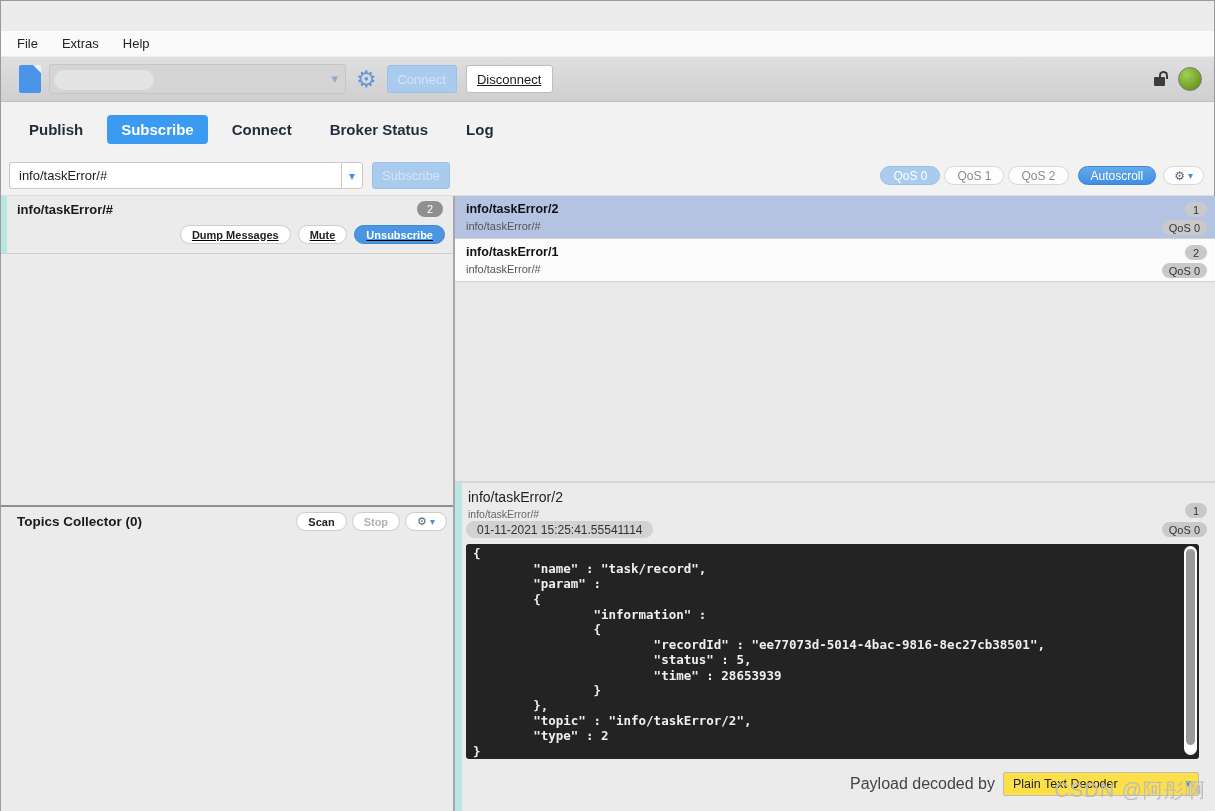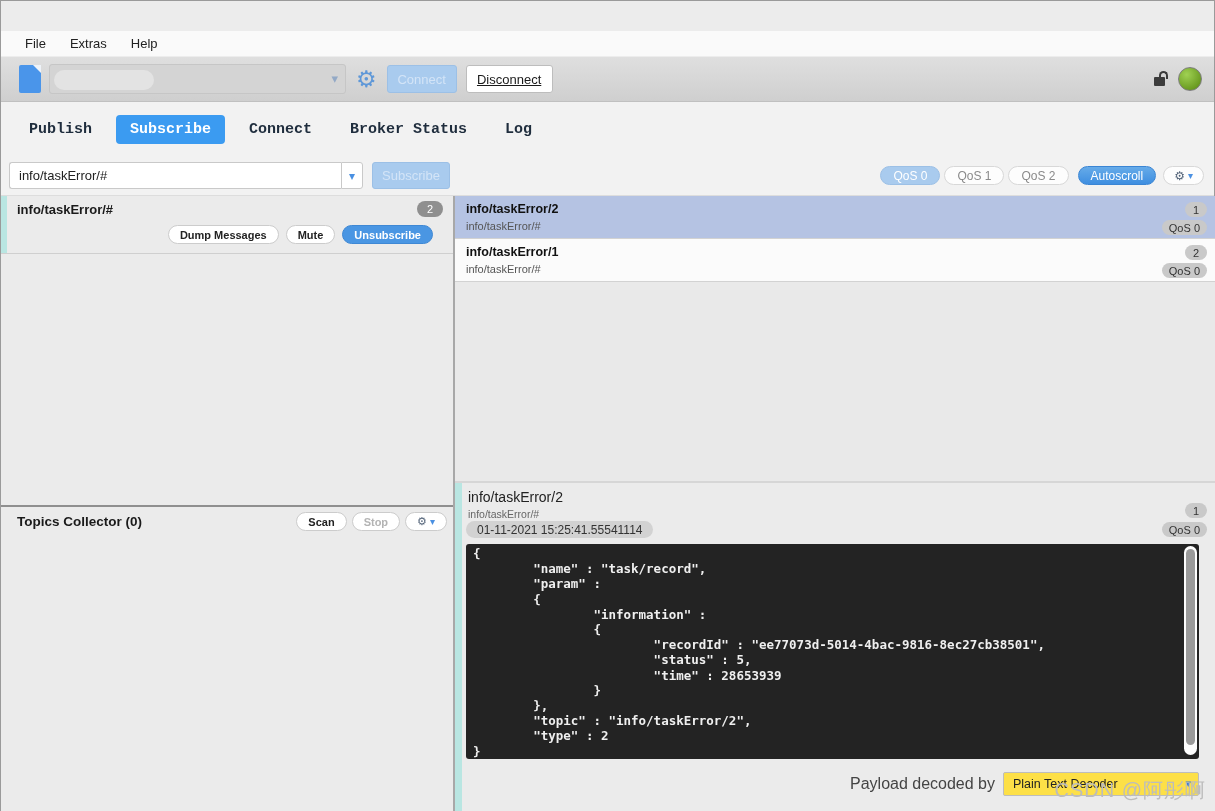--- a/index.html
+++ b/index.html
@@ -12,42 +12,42 @@
   .logo { width:18px; height:18px; border-radius:50%; margin-left:9px;
           background:radial-gradient(circle at 35% 35%, #9a6cc0, #5e3a86 70%); border:1px solid #4a2d6b;
           display:flex; align-items:center; justify-content:center; color:#e8d9f5; font-size:5px; font-weight:bold; }
   .title-text { margin-left:8px; font-size:13px; color:#111; }
   .win-controls { margin-left:auto; display:flex; height:100%; }
   .win-btn { width:46px; height:100%; display:flex; align-items:center; justify-content:center; font-size:13px; color:#222; cursor:default; }
 
   
   .menubar { position:absolute; left:0; top:30px; width:100%; height:26px; background:#fafafa; display:flex; align-items:center; border-bottom:1px solid #ededed; }
   .menu-item { font-size:13px; color:#222; padding:0 12px; }
-  .menu-item:first-child { padding-left:24px; }
+  .menu-item:first-child { padding-left:16px; }
 
   
   .toolbar { position:absolute; left:0; top:56px; width:100%; height:45px;
              background:linear-gradient(#dfdfdf, #cfcfcf); border-bottom:1px solid #c0c0c0;
              display:flex; align-items:center; }
   .doc-icon { width:22px; height:28px; margin-left:18px; background:#4a95ea; border-radius:2px; position:relative; }
   .doc-icon::after { content:""; position:absolute; right:0; top:0; border-style:solid; border-width:0 8px 8px 0; border-color:transparent #eef3f9 transparent transparent; }
   .profile-combo { width:297px; height:30px; margin-left:8px; background:#d4d4d4; border:1px solid #c6c6c6; border-radius:3px; position:relative; }
   .profile-inner { position:absolute; left:4px; top:5px; width:100px; height:20px; background:#e3e3e3; border-radius:10px; }
   .profile-caret { position:absolute; right:7px; top:6px; color:#93a9c6; font-size:13px; }
   .toolbar-gear { font-size:23px; color:#5f98d8; margin-left:10px; line-height:1; }
   .btn-connect { margin-left:10px; width:70px; height:28px; background:#a9cbee; border:1px solid #9cc0e6; border-radius:3px; color:#d3e4f7; font-size:13px; display:flex; align-items:center; justify-content:center; }
   .btn-disconnect { margin-left:9px; width:87px; height:28px; background:#ffffff; border:1px solid #bdbdbd; border-radius:3px; color:#1a1a1a; font-size:13px; display:flex; align-items:center; justify-content:center;text-decoration:underline; }
   .toolbar-right { margin-left:auto; display:flex; align-items:center; margin-right:12px; }
   .lock { position:relative; width:16px; height:18px; margin-right:8px; }
   .lock-body { position:absolute; left:0; bottom:2px; width:11px; height:9px; background:#3c3c3c; border-radius:1px; }
   .lock-shackle { position:absolute; left:5px; top:1px; width:9px; height:8px; border:2.5px solid #3c3c3c; border-bottom:none; border-radius:6px 6px 0 0; }
   .status-dot { width:24px; height:24px; border-radius:50%; background:radial-gradient(circle at 35% 30%, #a0d153, #68991f 75%); border:1px solid #7d7d7d; }
 
   
-  .tabrow { position:absolute; left:0; top:101px; width:100%; height:54px; background:#f2f2f2; display:flex; align-items:center;font-family:Liberation Mono, monospace; }
+  .tabrow { position:absolute; left:0; top:101px; width:100%; height:54px; background:#f2f2f2; display:flex; align-items:center; }
   .tab { font-size:15px; font-weight:bold; color:#1f2d3d; padding:6px 14px; border-radius:4px; margin-left:10px; }
   .tab:first-child { margin-left:14px; }
   .tab.active { background:#3b9bf1; color:#ffffff; }
 
   
   .subrow { position:absolute; left:0; top:155px; width:100%; height:40px; background:#f2f2f2; display:flex; align-items:center; border-bottom:1px solid #dddddd; }
   .topic-input { margin-left:8px; width:332px; height:27px; border:1px solid #c9c9c9; border-right:none; border-radius:3px 0 0 3px; background:#ffffff; font-size:13px; color:#222; padding:0 9px; outline:none; font-family:"Liberation Sans", sans-serif; }
   .topic-caret-btn { width:22px; height:27px; background:#ffffff; border:1px solid #c9c9c9; border-radius:0 3px 3px 0; display:flex; align-items:center; justify-content:center; color:#4a90e2; font-size:12px; }
   .btn-subscribe { margin-left:9px; width:78px; height:27px; background:#a9cbee; border:1px solid #9cc0e6; border-radius:3px; color:#d3e4f7; font-size:13px; display:flex; align-items:center; justify-content:center; }
   .subrow-right { margin-left:auto; display:flex; align-items:center; margin-right:10px; gap:4px; }
@@ -62,21 +62,21 @@
   
   .main { position:absolute; left:0; top:195px; width:100%; height:616px; }
   .vdivider { position:absolute; left:452px; top:0; width:2px; height:616px; background:#a8a8a8; }
 
   
   .left-panel { position:absolute; left:0; top:0; width:452px; height:616px; background:#ebebeb; }
   .sub-card { position:absolute; left:0; top:0; width:100%; height:58px; background:#ebebeb; border-bottom:1px solid #cfcfcf; }
   .teal-strip { position:absolute; left:0; top:0; width:6px; height:100%; background:#b9e6e2; }
   .sub-card-topic { position:absolute; left:16px; top:6px; font-size:13px; font-weight:bold; color:#1a1a1a; }
   .badge-dark { position:absolute; right:10px; top:5px; min-width:26px; height:16px; background:#8f8f8f; color:#ffffff; border-radius:9px; font-size:11px; display:flex; align-items:center; justify-content:center; padding:0 7px; }
-  .sub-card-btns { position:absolute; right:20px; top:29px; display:flex; gap:7px; }
+  .sub-card-btns { position:absolute; right:8px; top:29px; display:flex; gap:7px;text-decoration:underline; }
   .mini-pill { height:19px; border-radius:10px; background:#ffffff; border:1px solid #cccccc; font-size:11px; font-weight:bold; color:#222; display:flex; align-items:center; justify-content:center; padding:0 11px; }
   .mini-pill.blue { background:#4a96e3; border-color:#3f88d4; color:#ffffff; }
   .topics-row { position:absolute; left:0; top:309px; width:100%; height:31px; background:#ebebeb; border-top:2px solid #8f8f8f; }
   .topics-title { position:absolute; left:16px; top:7px; font-size:13.5px; font-weight:bold; color:#1a1a1a; }
   .topics-btns { position:absolute; right:6px; top:5px; display:flex; gap:5px; align-items:flex-start; }
   .mini-pill.disabled { color:#b3b3b3; }
   .mini-pill.gearpill2 { color:#55657a; gap:3px; font-weight:normal; }
   .mini-pill.gearpill2 .c { color:#4a90e2; font-size:10px; }
 
   

